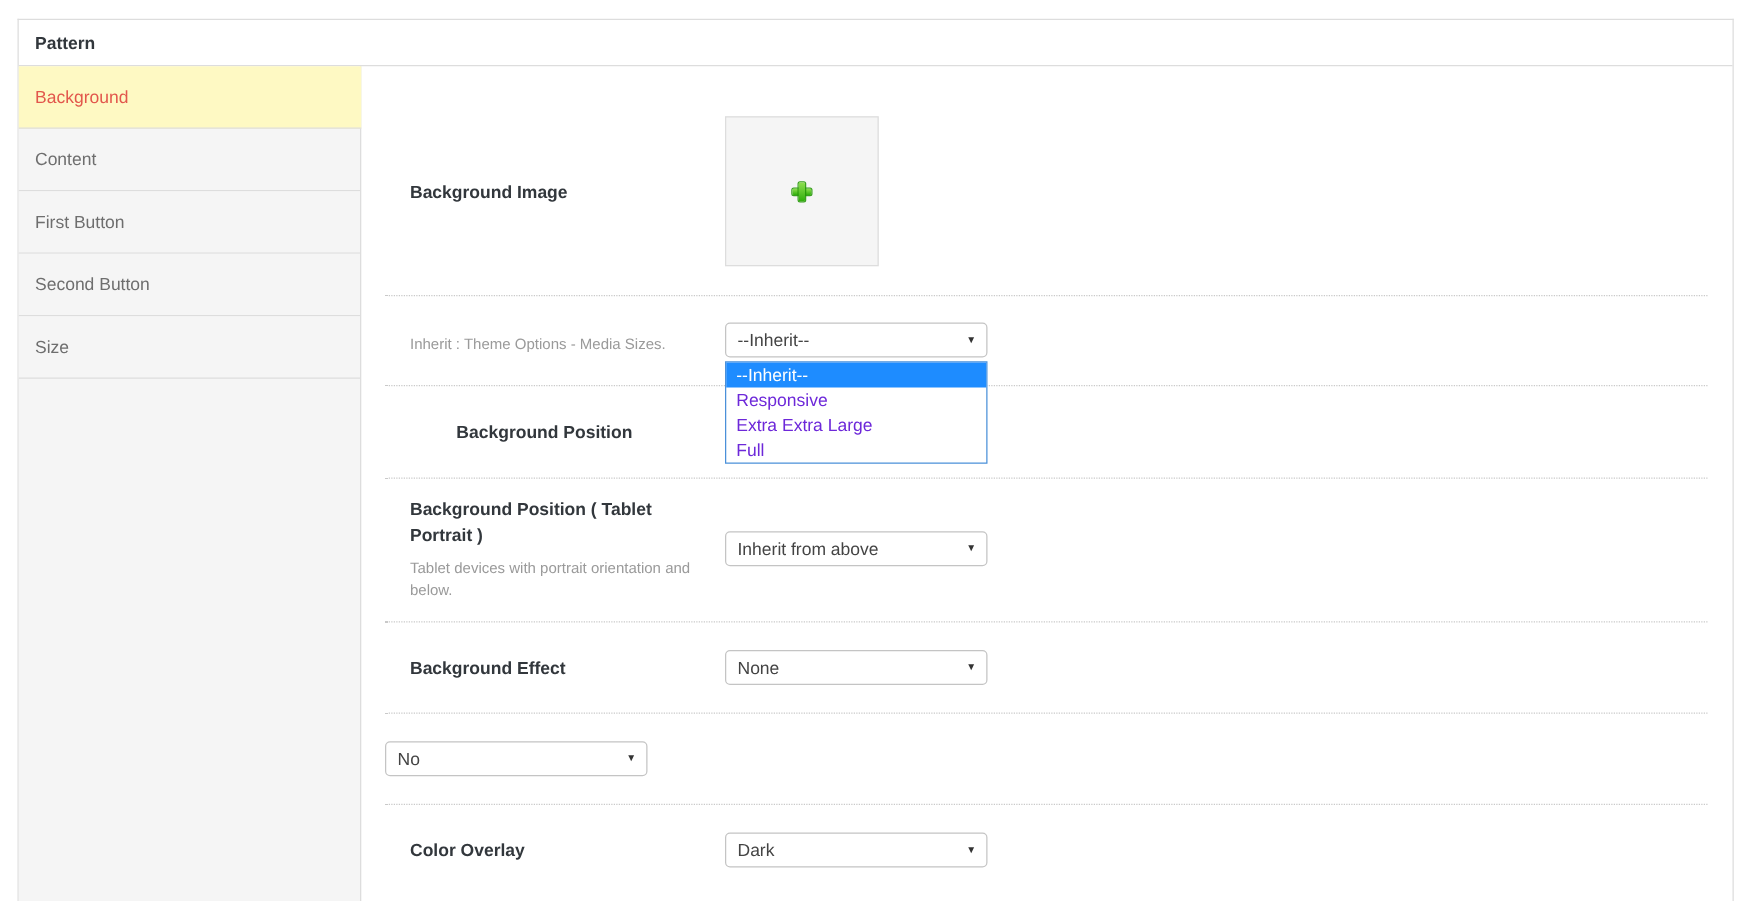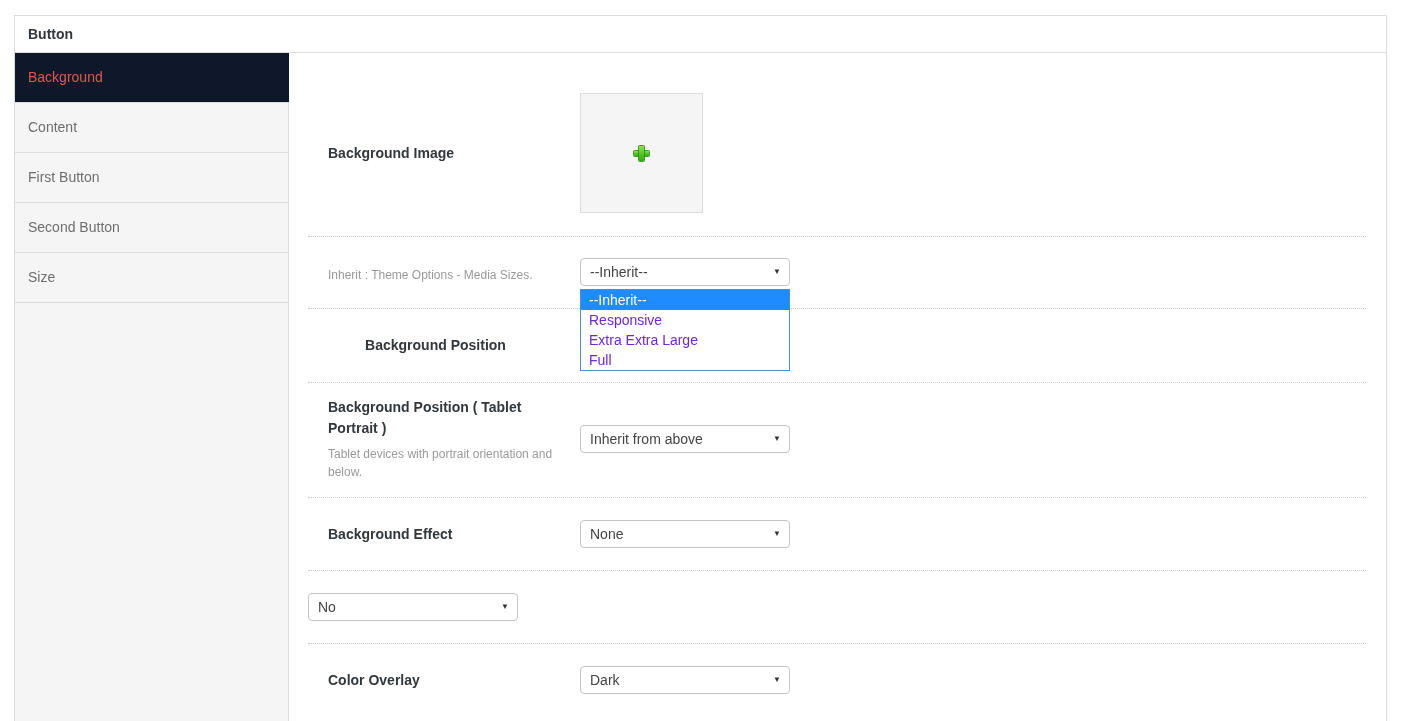--- a/index.html
+++ b/index.html
@@ -48,21 +48,21 @@
     padding: 0 13px;
     border-bottom: 1px solid #ddd;
     font-size: 14px;
     color: #6e6e6e;
     cursor: pointer;
     background: #f5f5f5;
   }
   .tab.active {
     position: relative;
     width: calc(100% + 1px);
-    background: #0f172a;
+    background: #fef9c3;
     color: #e2574c;
     z-index: 1;
   }
   
   .content {
     flex: 1 1 auto;
     padding: 0 20px 0 19px;
     position: relative;
   }
   .row {
@@ -172,21 +172,21 @@
   }
   .dropdown-item.highlighted {
     background: #1e8cff;
     color: #fff;
   }
 </style>
 </head>
 <body>
 
 <div class="panel">
-  <div class="panel-header">Button</div>
+  <div class="panel-header">Pattern</div>
 
   <div class="panel-body">
 
     <div class="sidebar">
       <div class="tab active">
         <span>Background</span>
       </div>
       <div class="tab">
         <span>Content</span>
       </div>

